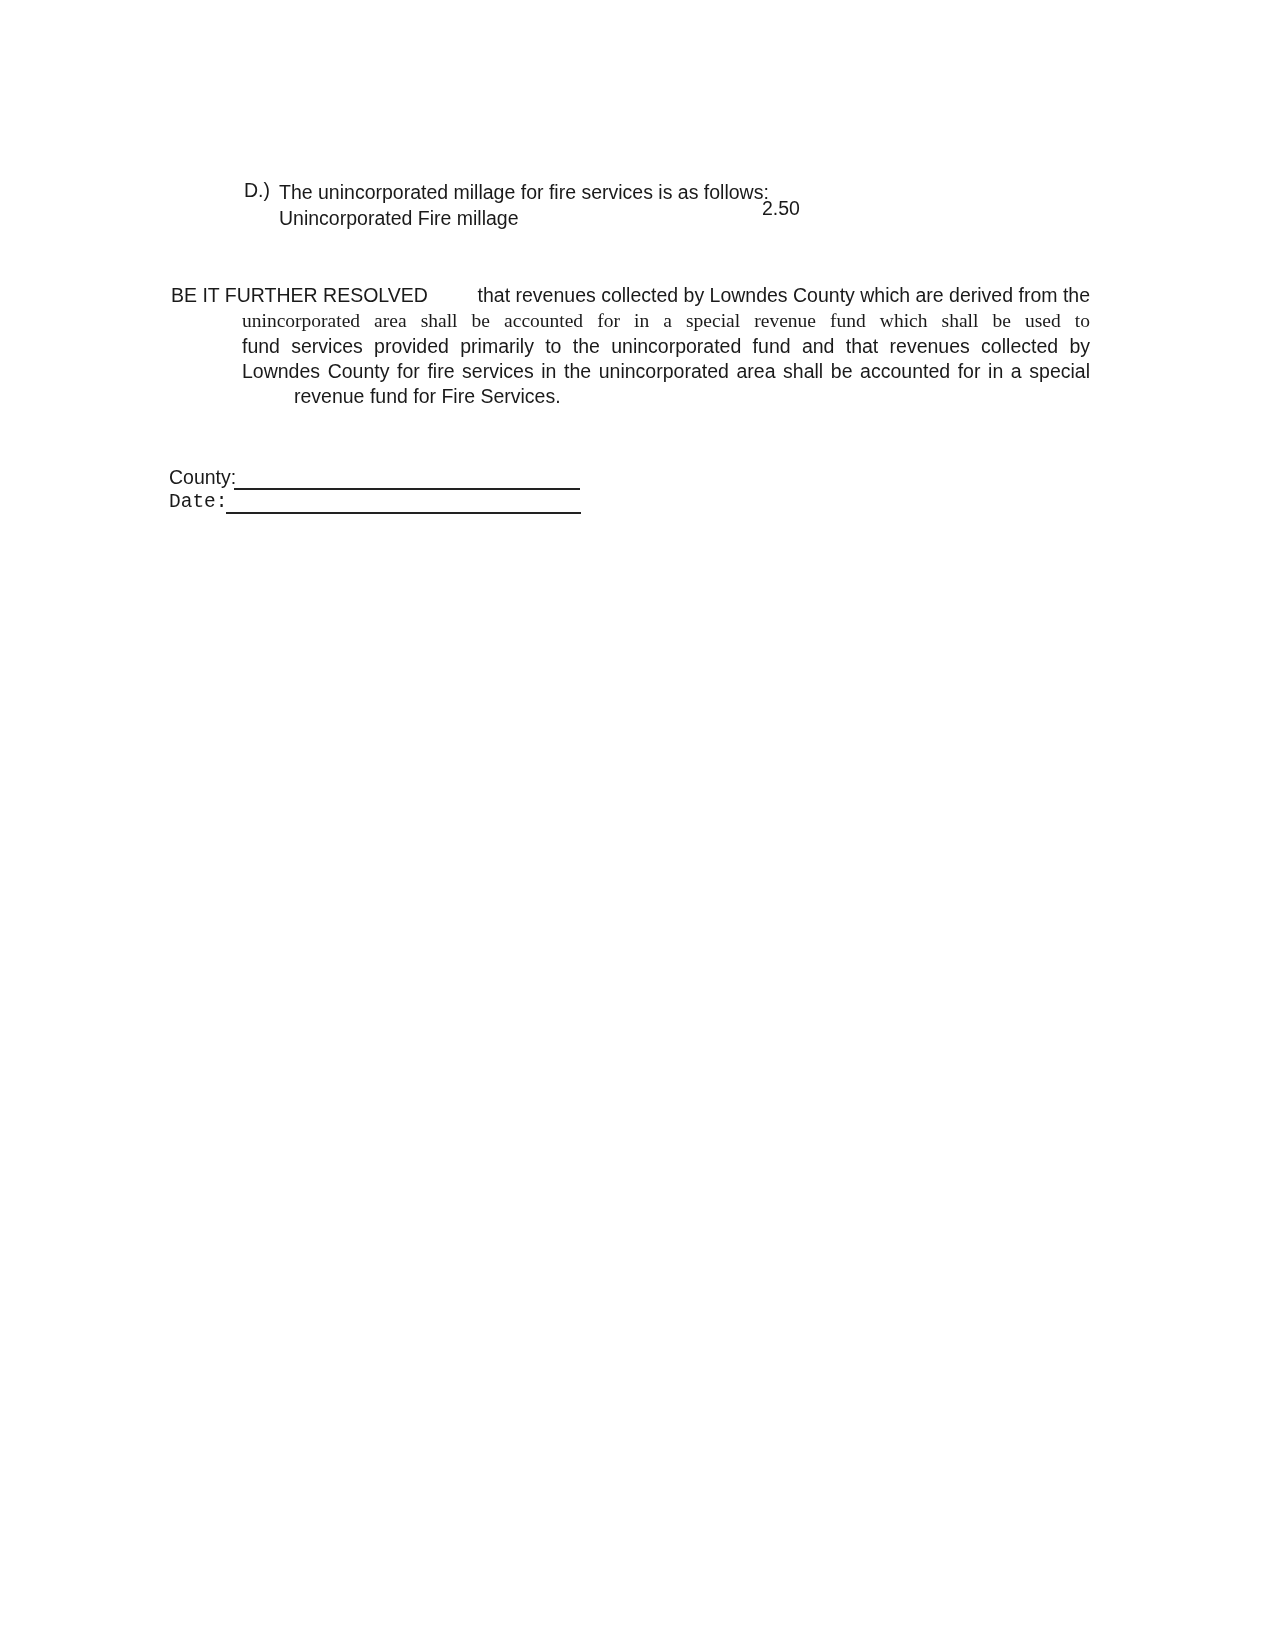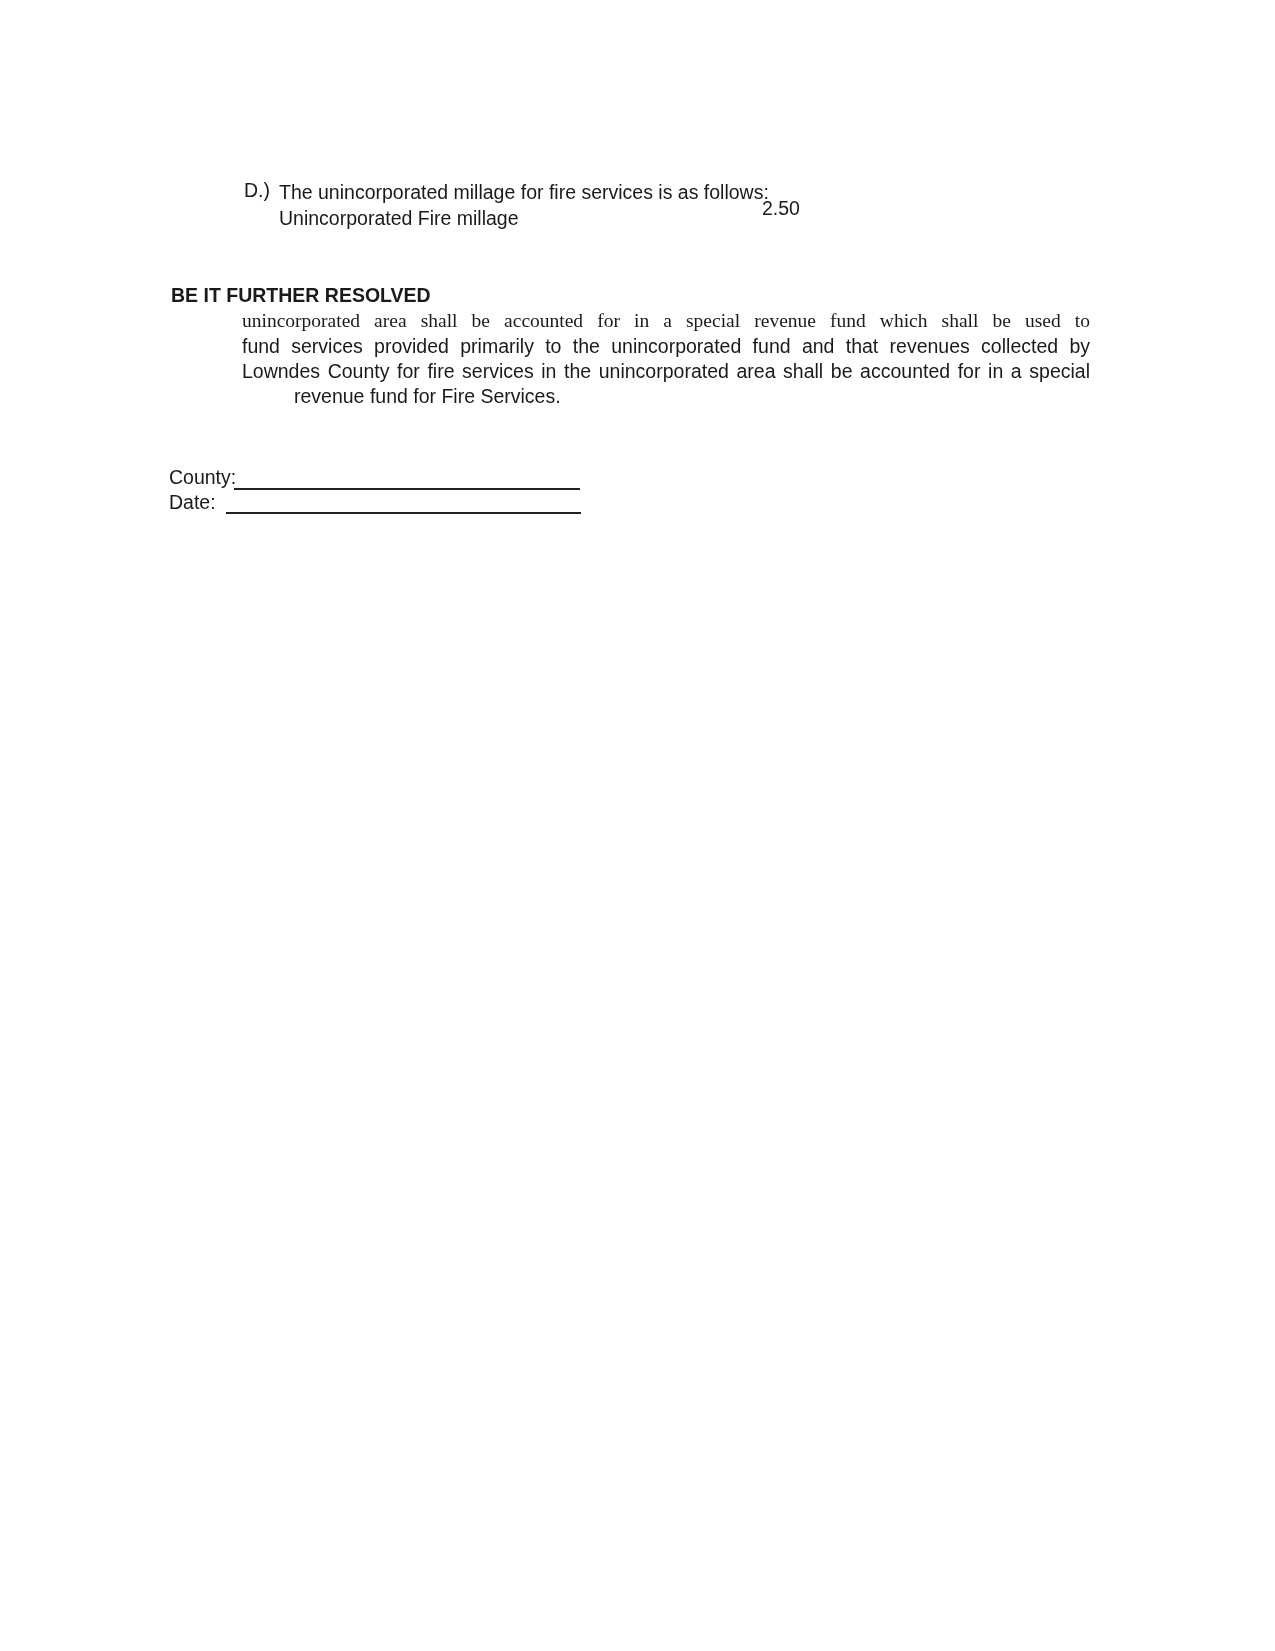--- a/index.html
+++ b/index.html
@@ -2,35 +2,36 @@
 <html><head>
 <meta charset="utf-8">
 <style>
   html, body { margin:0; padding:0; background:#fff; }
   body { width:1275px; height:1651px; position:relative; overflow:hidden;
          font-family:"Liberation Sans", sans-serif; color:#1a1a1a; }
   .abs { position:absolute; white-space:nowrap; }
   .t { font-size:19.5px; line-height:24px; }
   .para-line { position:absolute; left:242px; width:848px; font-size:19.5px; line-height:24px;
                text-align:justify; text-align-last:justify; white-space:nowrap; }
-  .bold { font-weight:bold;text-align:center; }
+  .bold { font-weight:normal;text-align:center; }
   .sigline { position:absolute; height:0; border-top:2px solid #222; }
 </style>
 </head>
 <body>
 
 <div class="abs t" style="left:244px; top:178px;">D.)</div>
 <div class="abs t" style="left:279px; top:180px;">The unincorporated millage for fire services is as follows:</div>
 <div class="abs t" style="left:279px; top:206px;">Unincorporated Fire millage</div>
 <div class="abs t" style="left:724px; top:196px;margin-left:38px;">2.50</div>
 
 <div class="abs t" style="left:171px; top:283px; width:919px; display:flex; justify-content:space-between;">
   <span class="bold">BE IT FURTHER RESOLVED</span>
+  <span style="margin-left:6px;">that revenues collected by Lowndes County which are derived from the</span>
 </div>
 <div class="para-line" style="top:309px;font-family:Liberation Serif, serif;">unincorporated area shall be accounted for in a special revenue fund which shall be used to</div>
 <div class="para-line" style="top:334px;">fund services provided primarily to the unincorporated fund and that revenues collected by</div>
 <div class="para-line" style="top:359px;">Lowndes County for fire services in the unincorporated area shall be accounted for in a special</div>
 <div class="abs t" style="left:248px; top:384px;margin-left:46px;">revenue fund for Fire Services.</div>
 
 <div class="abs t" style="left:169px; top:465px;">County:</div>
 <div class="sigline" style="left:234px; top:488px; width:346px;"></div>
-<div class="abs t" style="left:169px; top:490px;">Date:</div>
+<div class="abs t" style="left:169px; top:490px;font-family:Liberation Mono, monospace;">Date:</div>
 <div class="sigline" style="left:226px; top:512px; width:355px;"></div>
 
 </body></html>

